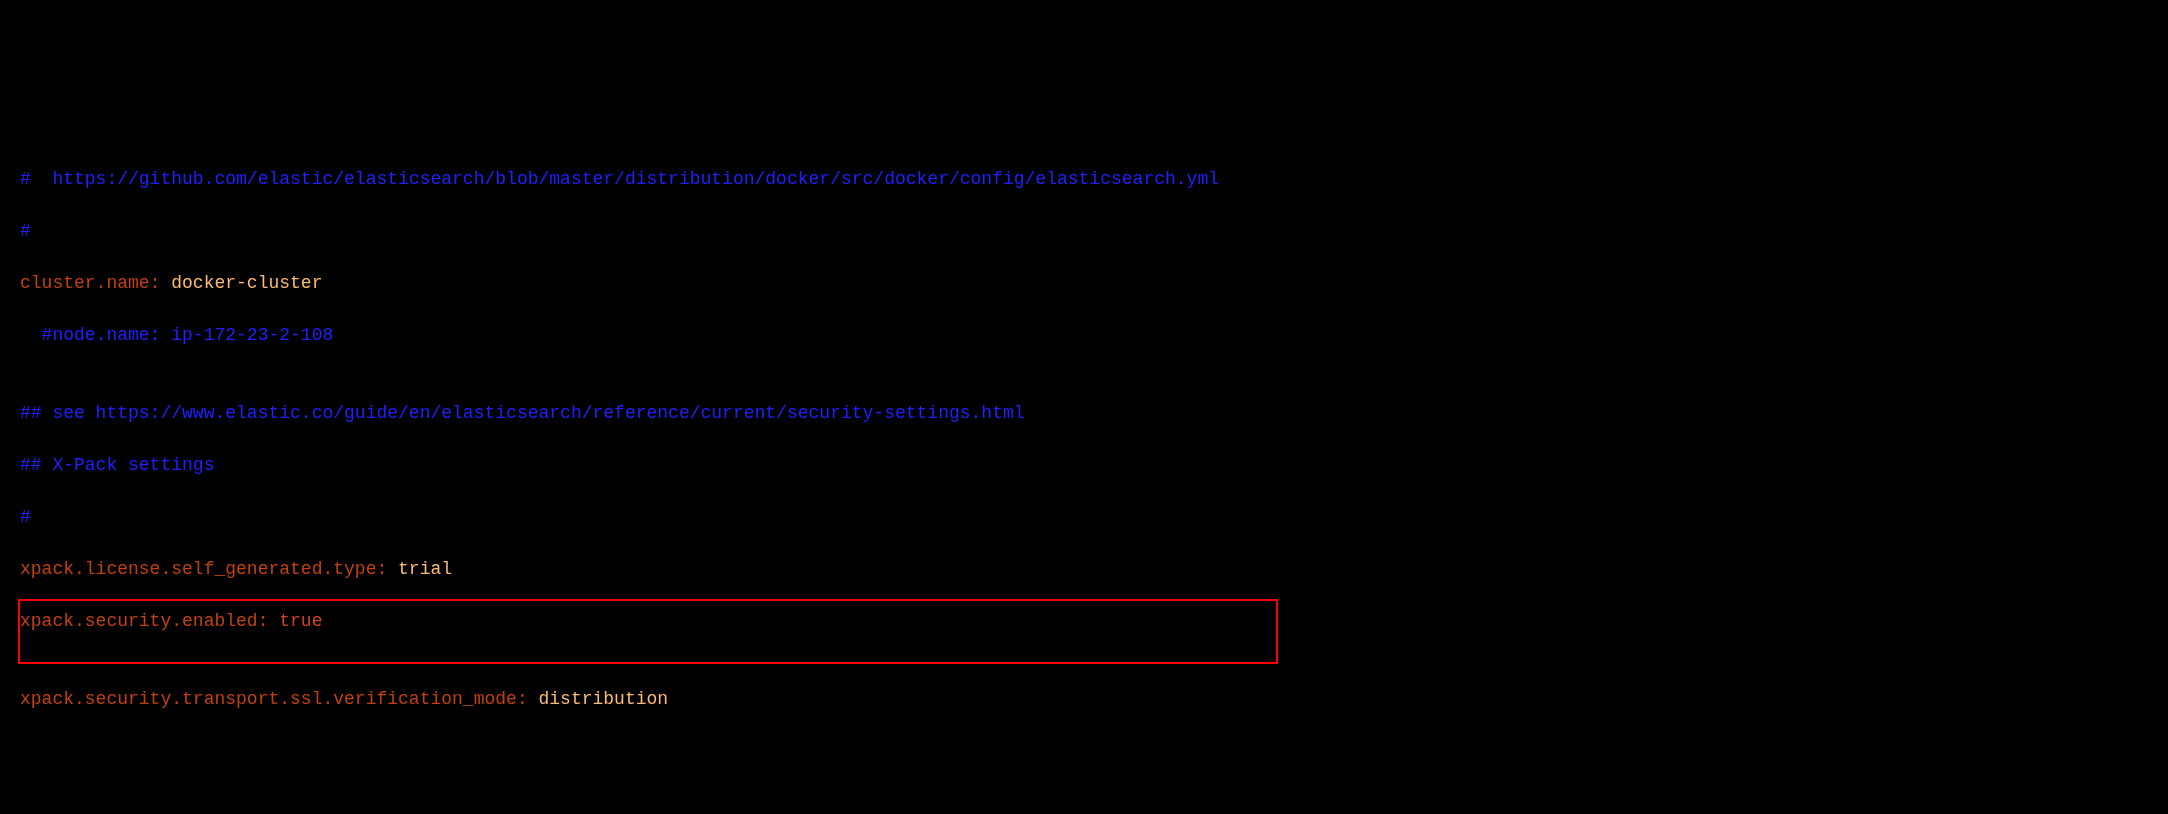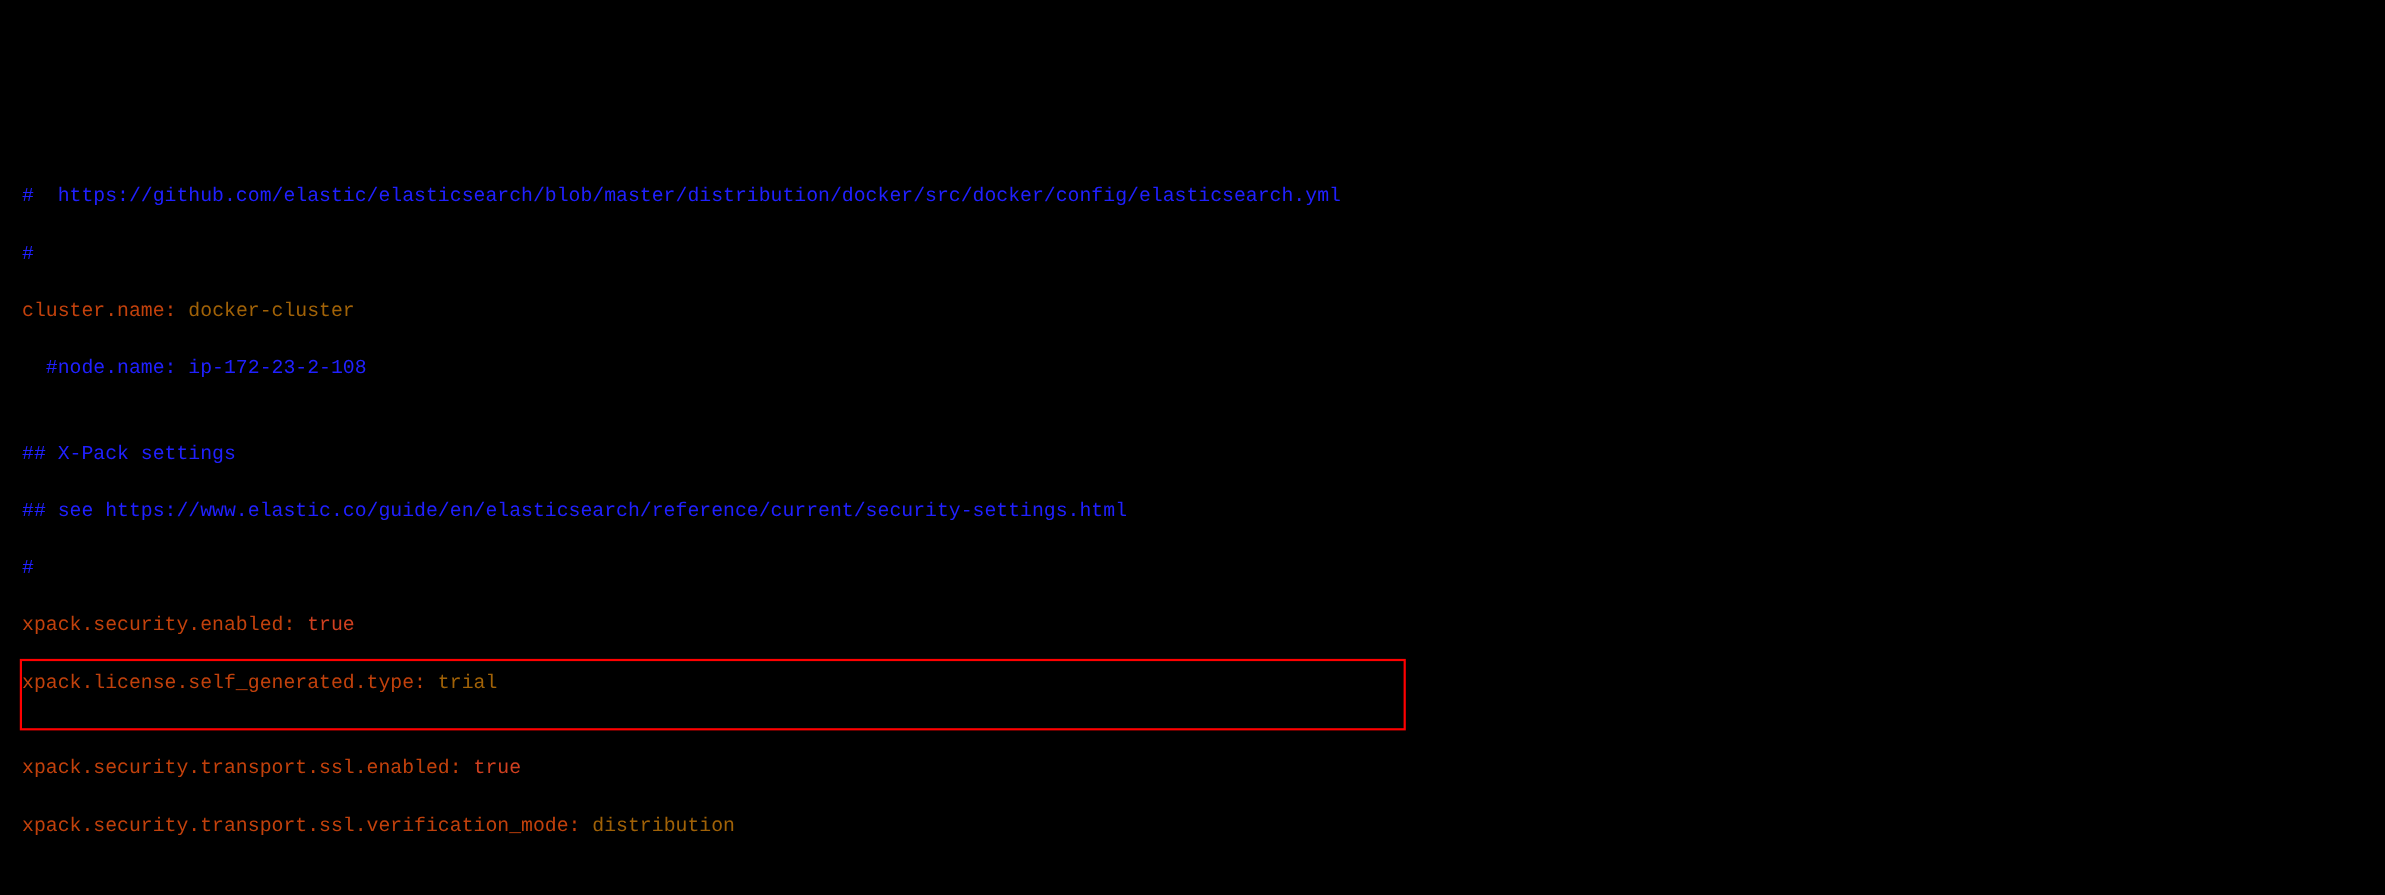--- a/index.html
+++ b/index.html
@@ -15,21 +15,21 @@
   }
   .term {
     padding: 10px 20px 20px 20px;
     width: 2128px;
     height: 784px;
     box-sizing: content-box;
     position: relative;
   }
   .comment { color: #2020ff; }
   .key     { color: #c2410c; }
-  .val     { color: #a16207; }
+  .val     { color: #fdba74; }
   .bool    { color: #d04020; }
 
   .hl-box {
     position: absolute;
     border: 2px solid #ff0000;
     pointer-events: none;
     left: 18px;
     top: 469px;       
     width: 1260px;
     height: 65px;
@@ -40,27 +40,26 @@
 <body>
 
 
 
 <div class="term">
 <div><span class="comment">#  https://github.com/elastic/elasticsearch/blob/master/distribution/docker/src/docker/config/elasticsearch.yml</span></div>
 <div><span class="comment">#</span></div>
 <div><span class="key">cluster.name:</span><span class="val"> docker-cluster</span></div>
 <div><span class="comment">  #node.name: ip-172-23-2-108</span></div>
 <div><span></span></div>
+<div><span class="comment">## see https://www.elastic.co/guide/en/elasticsearch/reference/current/security-settings.html</span></div>
 <div><span class="comment">## X-Pack settings</span></div>
-<div><span class="comment">## see https://www.elastic.co/guide/en/elasticsearch/reference/current/security-settings.html</span></div>
 <div><span class="comment">#</span></div>
+<div><span class="key">xpack.license.self_generated.type:</span><span class="val"> trial</span></div>
 <div><span class="key">xpack.security.enabled:</span><span class="bool"> true</span></div>
-<div><span class="key">xpack.license.self_generated.type:</span><span class="val"> trial</span></div>
 <div><span></span></div>
-<div><span class="key">xpack.security.transport.ssl.enabled:</span><span class="bool"> true</span></div>
 <div><span class="key">xpack.security.transport.ssl.verification_mode:</span><span class="val"> distribution</span></div>
 
 
 
 <div><span></span></div>
 
 
 
 <div class="hl-box"></div>
 </div>

